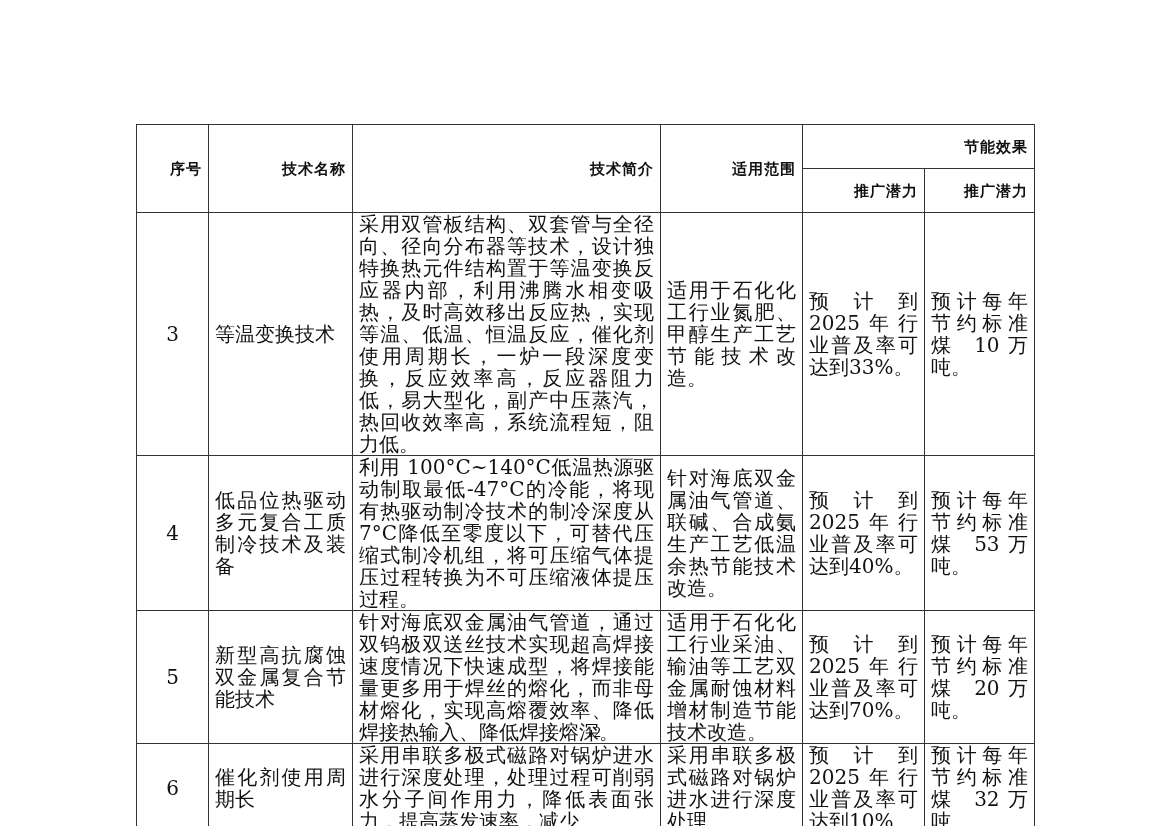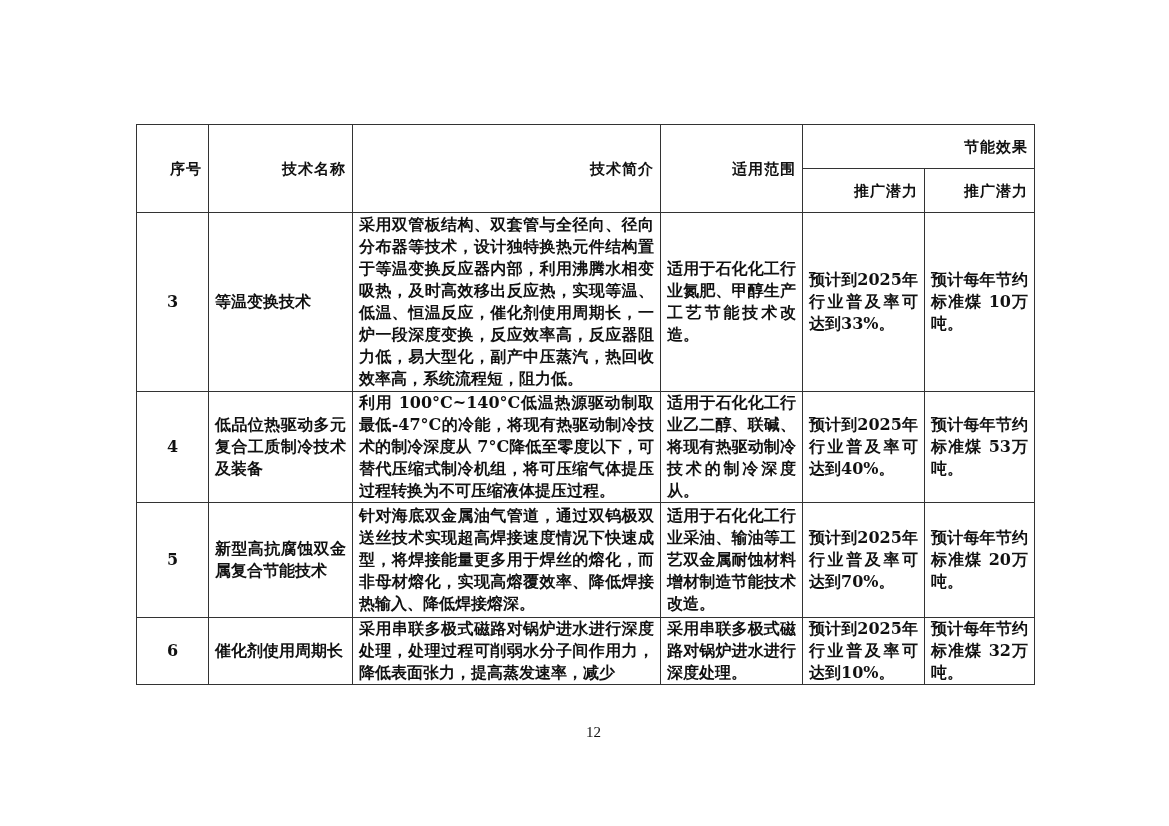--- a/index.html
+++ b/index.html
@@ -6,21 +6,21 @@
   body {
     width:1169px; height:826px; background:#ffffff; position:relative; overflow:hidden;
     font-family: "DejaVu Serif", "Liberation Serif", serif; color:#111;
   }
   .page-table {
     position:absolute; left:136px; top:124px; border-collapse:collapse;
     table-layout:fixed;
   }
   .page-table td, .page-table th {
     border:1px solid #333; padding:0 6px; vertical-align:middle;
-    font-size:16px; line-height:22px; font-weight:bold;
+    font-size:20px; line-height:22px; font-weight:normal;
   }
   .page-table th { font-weight:bold; font-size:15px; text-align:right; letter-spacing:1px; font-family:"DejaVu Sans", "Liberation Sans", sans-serif; }
   .c-no { text-align:center; }
   .justify { text-align:justify; text-align-last:left; }
   .page-number {
     position:absolute; left:9px; width:1169px; top:724px; text-align:center;
     font-size:15px; font-family:"Liberation Serif", serif;
   }
 </style>
 </head>
@@ -54,21 +54,21 @@
       <td class="justify">等温变换技术</td>
       <td class="justify">采用双管板结构、双套管与全径向、径向分布器等技术，设计独特换热元件结构置于等温变换反应器内部，利用沸腾水相变吸热，及时高效移出反应热，实现等温、低温、恒温反应，催化剂使用周期长，一炉一段深度变换，反应效率高，反应器阻力低，易大型化，副产中压蒸汽，热回收效率高，系统流程短，阻力低。</td>
       <td class="justify">适用于石化化工行业氮肥、甲醇生产工艺节能技术改造。</td>
       <td class="justify">预计到2025年行业普及率可达到33%。</td>
       <td class="justify">预计每年节约标准煤 10万吨。</td>
     </tr>
     <tr style="height:108px">
       <td class="c-no">4</td>
       <td class="justify">低品位热驱动多元复合工质制冷技术及装备</td>
       <td class="justify">利用 100°C~140°C低温热源驱动制取最低-47°C的冷能，将现有热驱动制冷技术的制冷深度从 7°C降低至零度以下，可替代压缩式制冷机组，将可压缩气体提压过程转换为不可压缩液体提压过程。</td>
-      <td class="justify">适用于石化化工行业乙二醇、联碱、将现有热驱动制冷技术的制冷深度从。</td>
+      <td class="justify">针对海底双金属油气管道、联碱、合成氨生产工艺低温余热节能技术改造。</td>
       <td class="justify">预计到2025年行业普及率可达到40%。</td>
       <td class="justify">预计每年节约标准煤 53万吨。</td>
     </tr>
     <tr style="height:115px">
       <td class="c-no">5</td>
       <td class="justify">新型高抗腐蚀双金属复合节能技术</td>
       <td class="justify">针对海底双金属油气管道，通过双钨极双送丝技术实现超高焊接速度情况下快速成型，将焊接能量更多用于焊丝的熔化，而非母材熔化，实现高熔覆效率、降低焊接热输入、降低焊接熔深。</td>
       <td class="justify">适用于石化化工行业采油、输油等工艺双金属耐蚀材料增材制造节能技术改造。</td>
       <td class="justify">预计到2025年行业普及率可达到70%。</td>
       <td class="justify">预计每年节约标准煤 20万吨。</td>

